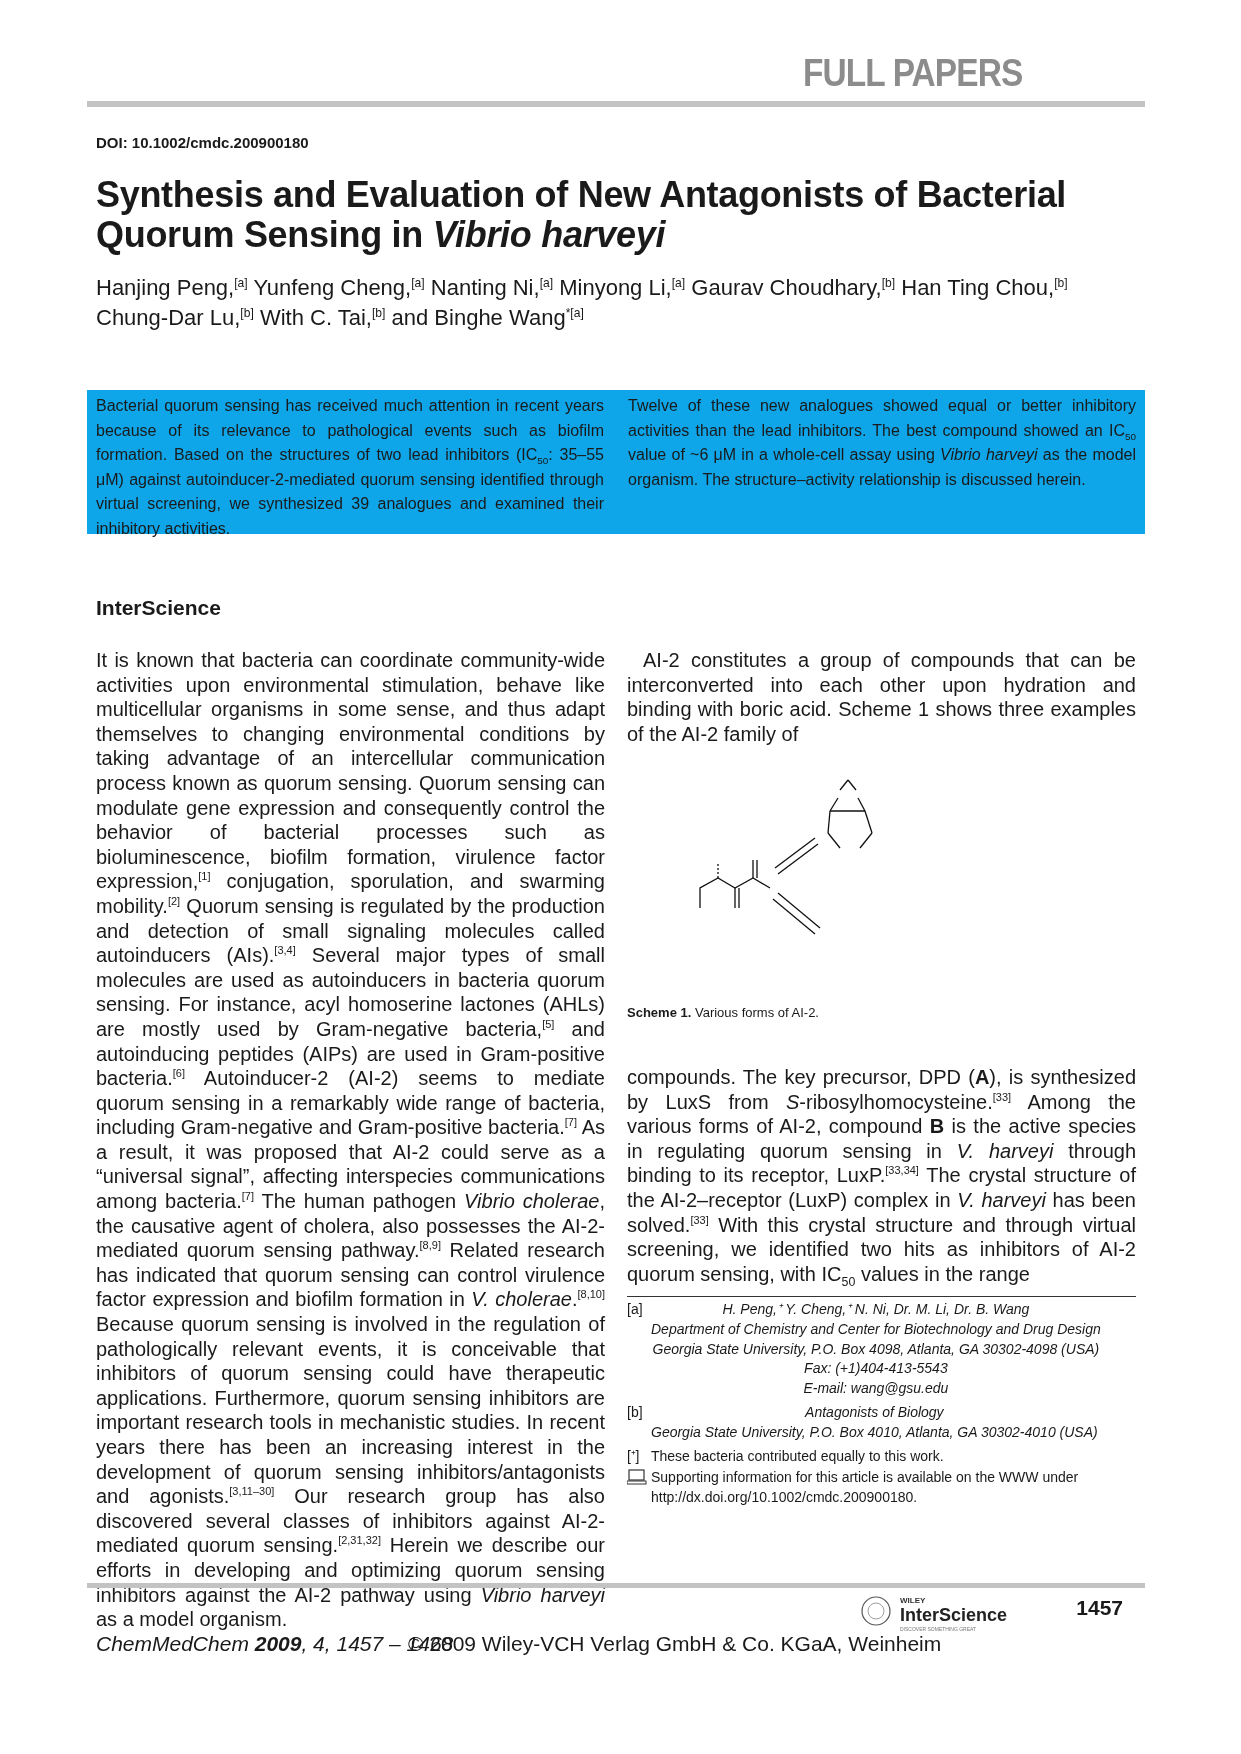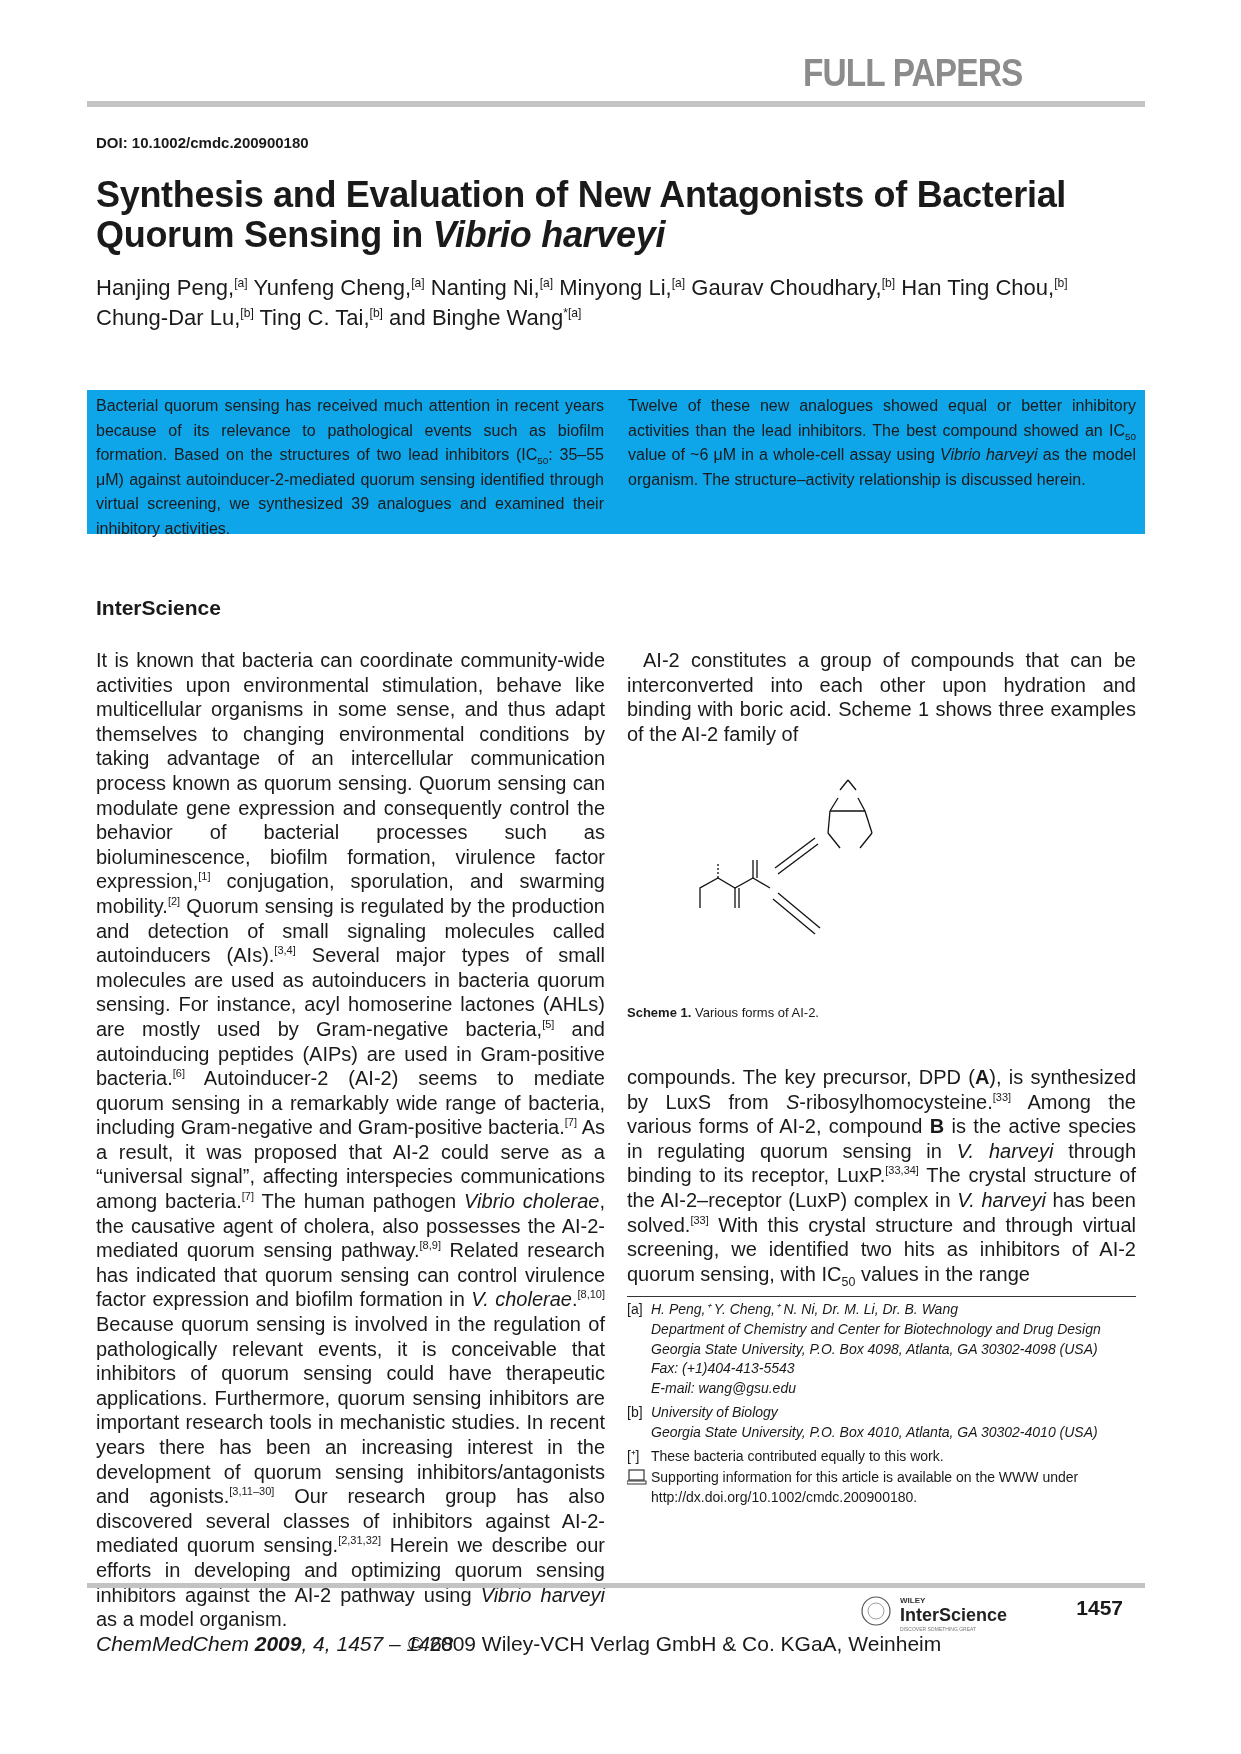--- a/index.html
+++ b/index.html
@@ -22,21 +22,21 @@
   .col p { margin:0; }
   .col-left { left:96px; top:648px; }
   .col-right-top { left:627px; top:648px; }
   .col-right-mid { left:627px; top:1065px; }
   .scheme { left:660px; top:748px; width:480px; height:245px; }
   .scheme-caption { left:627px; top:1005px; font-size:13px; }
   .fn-rule { left:627px; top:1296px; width:509px; height:1px; background:#333; }
   .footnotes { left:627px; top:1300px; width:520px; font-size:14px; line-height:19.8px; }
   .fn { display:flex; }
   .fn .tag { width:24px; flex:none; }
-  .fn .body i { display:block; }
+  .fn .body i { display:block;text-align:center; }
   .foot-rule { left:87px; top:1583px; width:1058px; height:5px; background:#c3c3c3; }
   .footer { top:1600px; font-size:21px;margin-top:32px; }
   .journal { left:96px; font-style:italic; }
   .copyright { left:408px; }
   .pageno { right:118px; top:1596px; font-weight:bold; font-size:21px; }
   .wiley { left:858px; top:1591px; width:160px; height:42px; }
   svg text { font-family:"Liberation Sans", sans-serif; }
 </style>
 </head>
 <body>
@@ -48,21 +48,21 @@
 <div class="abs title"><span>Synthesis and Evaluation of New Antagonists of Bacterial Quorum Sensing in </span><i>Vibrio harveyi</i></div>
 
 <div class="abs authors">
   <span><span>Hanjing Peng,</span><sup>[a]</sup></span>
   <span><span>Yunfeng Cheng,</span><sup>[a]</sup></span>
   <span><span>Nanting Ni,</span><sup>[a]</sup></span>
   <span><span>Minyong Li,</span><sup>[a]</sup></span>
   <span><span>Gaurav Choudhary,</span><sup>[b]</sup></span>
   <span><span>Han Ting Chou,</span><sup>[b]</sup></span>
   <span><span>Chung-Dar Lu,</span><sup>[b]</sup></span>
-  <span><span>Ting C. Tai,</span><sup>[b]</sup></span>
+  <span><span>With C. Tai,</span><sup>[b]</sup></span>
   <span><span>and Binghe Wang</span><sup>*[a]</sup></span>
 </div>
 
 <div class="abs abstract">
   <div class="abs-col l"><span>Bacterial quorum sensing has received much attention in recent years because of its relevance to pathological events such as biofilm formation. Based on the structures of two lead inhibitors (IC</span><sub>50</sub><span>: 35–55 μM) against autoinducer-2-mediated quorum sensing identified through virtual screening, we synthesized 39 analogues and examined their inhibitory activities.</span></div>
   <div class="abs-col r"><span>Twelve of these new analogues showed equal or better inhibitory activities than the lead inhibitors. The best compound showed an IC</span><sub>50</sub><span> value of ~6 μM in a whole-cell assay using </span><i>Vibrio harveyi</i><span> as the model organism. The structure–activity relationship is discussed herein.</span></div>
 </div>
 
 <div class="abs h-intro">InterScience</div>
 
@@ -150,21 +150,21 @@
       <i>H. Peng,⁺ Y. Cheng,⁺ N. Ni, Dr. M. Li, Dr. B. Wang</i>
       <i>Department of Chemistry and Center for Biotechnology and Drug Design</i>
       <i>Georgia State University, P.O. Box 4098, Atlanta, GA 30302-4098 (USA)</i>
       <i>Fax: (+1)404-413-5543</i>
       <i>E-mail: wang@gsu.edu</i>
     </span>
   </div>
   <div class="fn" style="margin-top:4px">
     <span class="tag">[b]</span>
     <span class="body">
-      <i>University of Biology</i>
+      <i>Antagonists of Biology</i>
       <i>Georgia State University, P.O. Box 4010, Atlanta, GA 30302-4010 (USA)</i>
     </span>
   </div>
   <div class="fn" style="margin-top:4px">
     <span class="tag">[⁺]</span>
     <span>These bacteria contributed equally to this work.</span>
   </div>
   <div class="fn" style="margin-top:2px">
     <span class="tag">
       <svg width="20" height="18" viewBox="0 0 20 18">

